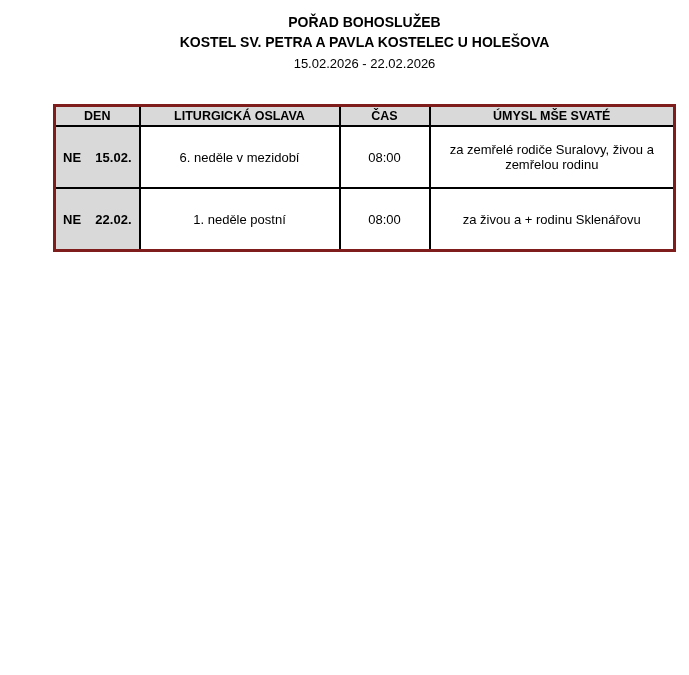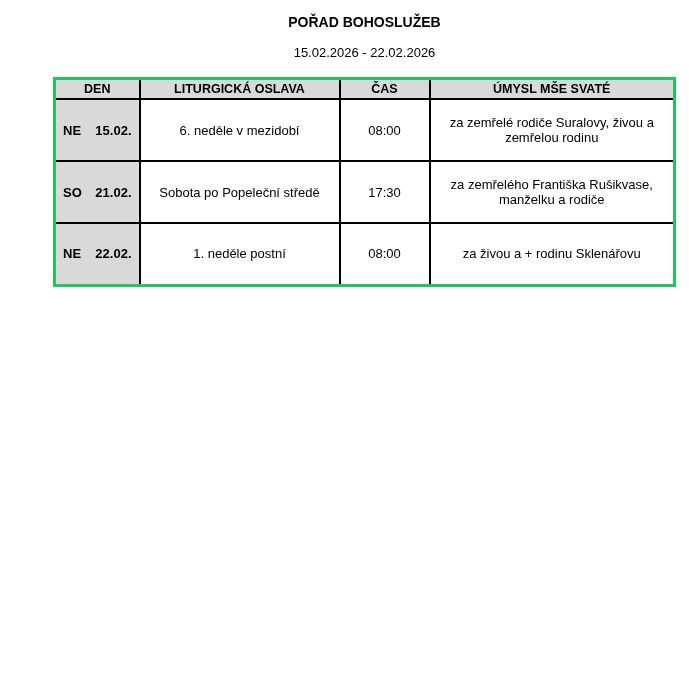--- a/index.html
+++ b/index.html
@@ -22,28 +22,28 @@
     line-height: 1.45;
   }
   .doc-title, .doc-subtitle {
     font-size: 14px;
     font-weight: bold;
     margin: 0;
   }
   .doc-daterange {
     font-size: 13px;
     font-weight: normal;
-    margin-top: 12px;
+    margin-top: 2px;
   }
   table.schedule {
     border-collapse: collapse;
     table-layout: fixed;
     width: 620px;
-    margin: 14px auto 0 auto;
-    border: 3px solid #22c55e;
+    margin: 31px auto 0 auto;
+    border: 3px solid #7f1d1d;
   }
   .schedule th, .schedule td {
     border: 2px solid #000;
     font-size: 13px;
     text-align: center;
     vertical-align: middle;
     padding: 2px 6px;
     box-sizing: border-box;
     overflow: hidden;
     word-wrap: break-word;
@@ -73,20 +73,21 @@
   .col-time  { width: 90px; }
   .col-int   { width: 245px; }
 </style>
 </head>
 <body>
 
 <div class="page">
 
   <div class="doc-header">
     <div class="doc-title">POŘAD BOHOSLUŽEB</div>
+    <div class="doc-subtitle">KOSTEL SV. PETRA A PAVLA KOSTELEC U HOLEŠOVA</div>
     <div class="doc-daterange">15.02.2026 - 22.02.2026</div>
   </div>
 
   <table class="schedule">
     <colgroup>
       <col class="col-day">
         <col class="col-celeb">
         <col class="col-time">
         <col class="col-int">
     </colgroup>
@@ -106,31 +107,20 @@
             <span>15.02.</span>
           </div>
         </td>
         <td>6. neděle v mezidobí</td>
         <td>08:00</td>
         <td>za zemřelé rodiče Suralovy, živou a zemřelou rodinu</td>
       </tr>
       <tr>
         <td class="day-cell">
           <div class="day-wrap">
-            <span>SO</span>
-            <span>21.02.</span>
-          </div>
-        </td>
-        <td>Sobota po Popeleční středě</td>
-        <td>17:30</td>
-        <td>za zemřelého Františka Rušikvase, manželku a rodiče</td>
-      </tr>
-      <tr>
-        <td class="day-cell">
-          <div class="day-wrap">
             <span>NE</span>
             <span>22.02.</span>
           </div>
         </td>
         <td>1. neděle postní</td>
         <td>08:00</td>
         <td>za živou a + rodinu Sklenářovu</td>
       </tr>
     </tbody>
   </table>

